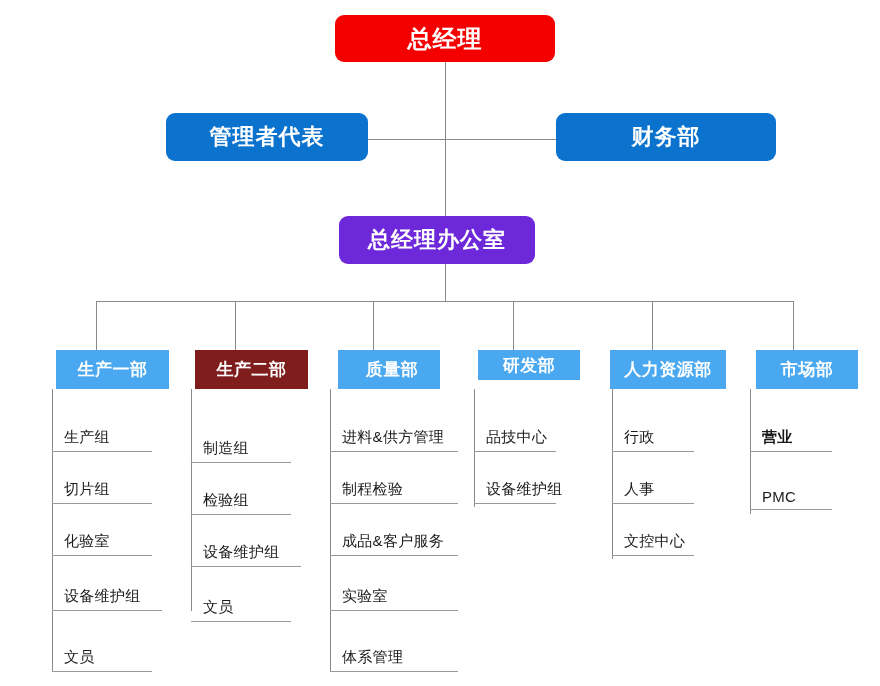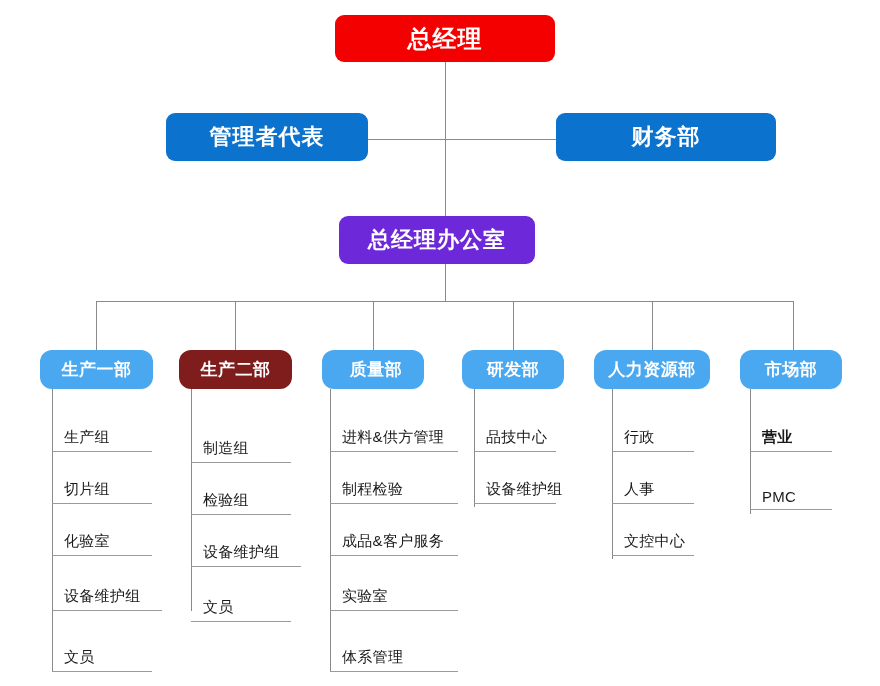--- a/index.html
+++ b/index.html
@@ -38,23 +38,24 @@
   }
   .node-l2 {
     border-radius: 9px;
     font-size: 22px;
   }
   .node-office {
     border-radius: 9px;
     font-size: 22px;
   }
   .node-dept {
-    border-radius: 12px;
+    border-radius: 0;
     font-size: 17px;
     letter-spacing: 0.5px;
+    margin-left: 16px;
   }
   .line {
     position: absolute;
     background: #8a8a8a;
     z-index: 1;
   }
   .line-h { height: 1px; }
   .line-v { width: 1px; }
 
   .sub-col {
@@ -118,21 +119,21 @@
 
   <div class="node node-dept" style="left:40px; top:350px; width:113px; height:39px; background:#4aa8f0;">
     <span>生产一部</span>
   </div>
   <div class="node node-dept" style="left:179px; top:350px; width:113px; height:39px; background:#7f1d1d;">
     <span>生产二部</span>
   </div>
   <div class="node node-dept" style="left:322px; top:350px; width:102px; height:39px; background:#4aa8f0;padding-left:6px;">
     <span>质量部</span>
   </div>
-  <div class="node node-dept" style="left:462px; top:350px; width:102px; height:39px; background:#4aa8f0;">
+  <div class="node node-dept" style="left:462px; top:350px; width:102px; height:30px; background:#4aa8f0;">
     <span>研发部</span>
   </div>
   <div class="node node-dept" style="left:594px; top:350px; width:116px; height:39px; background:#4aa8f0;">
     <span>人力资源部</span>
   </div>
   <div class="node node-dept" style="left:740px; top:350px; width:102px; height:39px; background:#4aa8f0;">
     <span>市场部</span>
   </div>
 
   <div class="sub-col" style="left:52px; top:389px; width:100px;">

